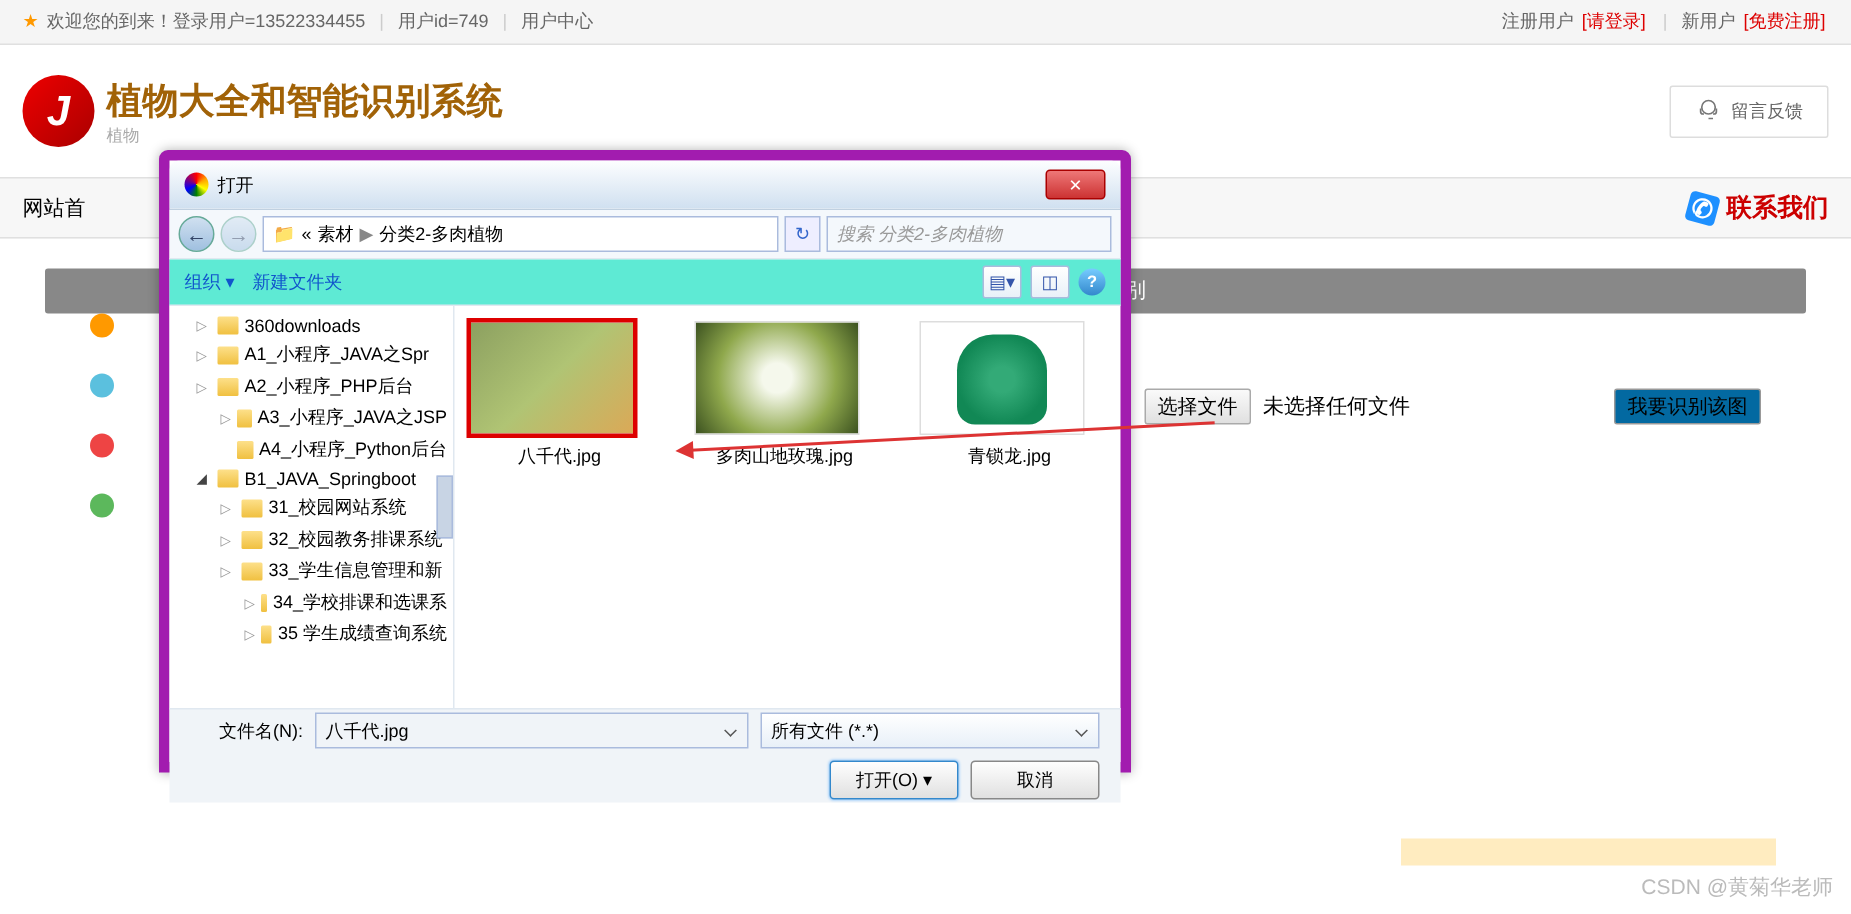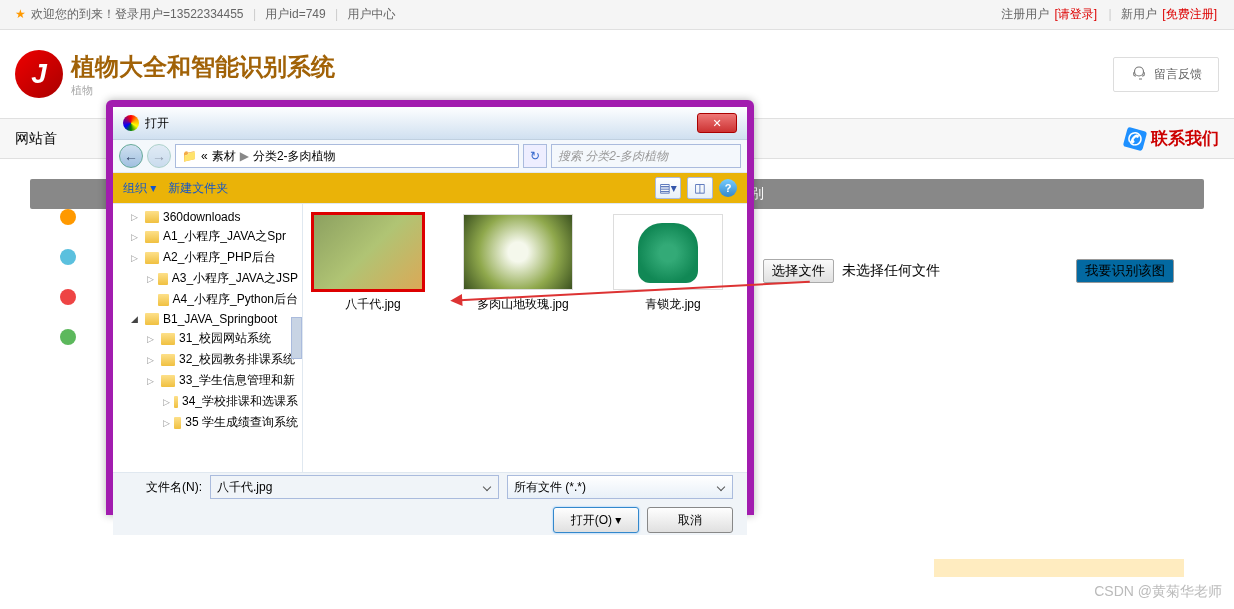--- a/index.html
+++ b/index.html
@@ -45,21 +45,21 @@
 .dlg-close-group { display: flex; align-items: stretch; }
 .dlg-close { width: 40px; height: 20px; background: linear-gradient(#e77,#c33); border: 1px solid #a00; border-radius: 3px; color: #fff; display: flex; align-items: center; justify-content: center; font-size: 11px; }
 .dlg-addr { display:flex; align-items:center; padding:4px 6px; gap:4px; border-bottom: 1px solid #e0e8f0; background: #f4f8fc; }
 .nav-btn { width:24px; height:24px; border-radius:50%; background: linear-gradient(#d0e0f0,#a0c0e0); border: 1px solid #6a9; display: flex; align-items: center; justify-content: center; color:#346; font-size: 14px; }
 .nav-btn.fwd { opacity: .5; }
 .pathbox { flex:1; border:1px solid #abd; background:#fff; padding:2px 6px; display:flex; align-items:center; gap:4px; font-size:12px; height: 24px; }
 .crumb-sep { color:#888; }
 .reload { border:1px solid #abd; width:24px; height: 24px; background:#eef; color: #36c; display: flex; align-items:center; justify-content:center; }
 .searchbox { width:190px; border:1px solid #abd; height: 24px; padding:2px 6px; color:#999; font-style:italic; font-size: 12px; display: flex; align-items: center; }
 
-.dlg-tool { display:flex; align-items:center; padding:4px 10px; border-bottom:1px solid #e0e8f0; background: #eab308; gap:12px;}
+.dlg-tool { display:flex; align-items:center; padding:4px 10px; border-bottom:1px solid #e0e8f0; background: #5eead4; gap:12px;}
 .tool-link { color: #15c; font-size: 12px; }
 .tool-right { margin-left:auto; display:flex; gap:6px; align-items:center; }
 .view-ico { width:26px; height:22px; border:1px solid #abd; background: linear-gradient(#fff,#e8f0f8); border-radius: 2px; display: flex; align-items: center; justify-content: center; font-size: 12px; color: #35a; }
 .help-ico { width:18px; height:18px; border-radius:50%; background: linear-gradient(#7cf,#38c); color:#fff; display:flex; align-items:center; justify-content:center; font-size:11px; font-weight: bold; }
 
 .dlg-body { display:flex; height: 268px; }
 .tree { width:190px; border-right:1px solid #e0e8f0; overflow:hidden; padding:4px 0; background: #fff; position: relative; }
 .tree::after { content:''; position:absolute; right:0; top:50%; width:9px; height:40px; background:#c8d4e4; border:1px solid #abd; transform:translateY(-50%); }
 .tree-row { display:flex; align-items:center; padding:2px 4px; gap:4px; font-size: 12px; white-space: nowrap; }
 .tri { color:#999; font-size:9px; width:10px; }

